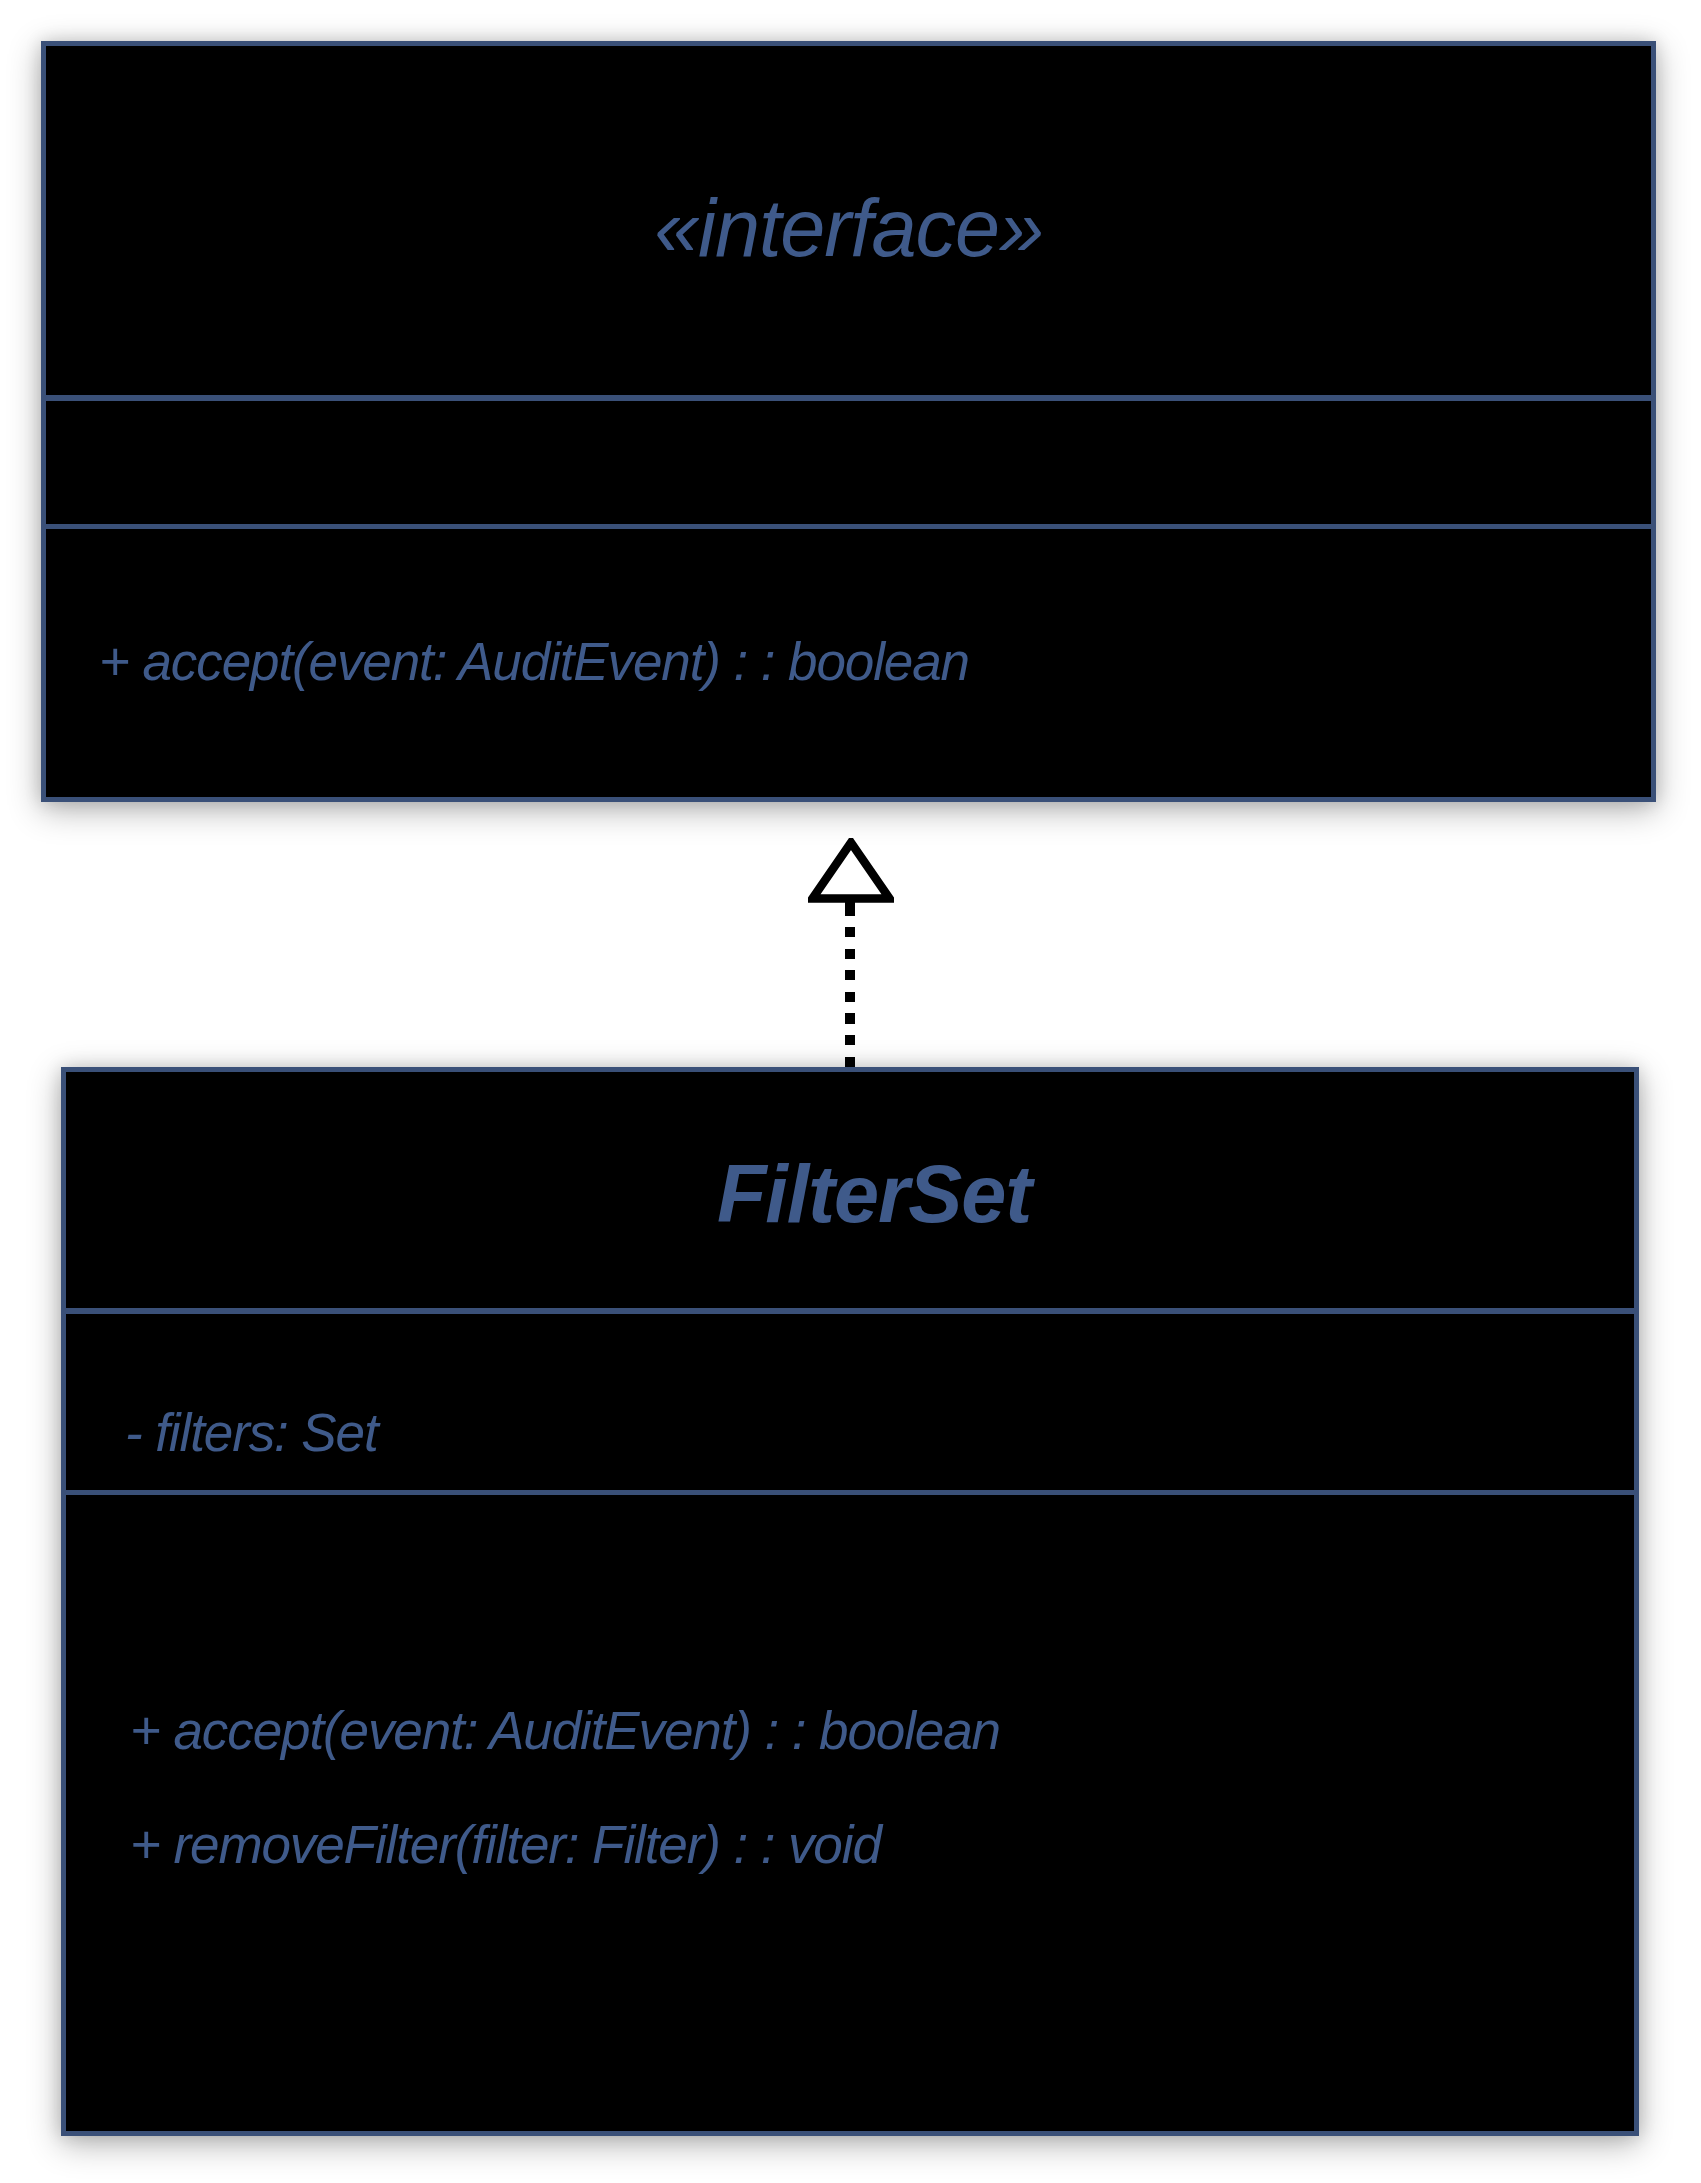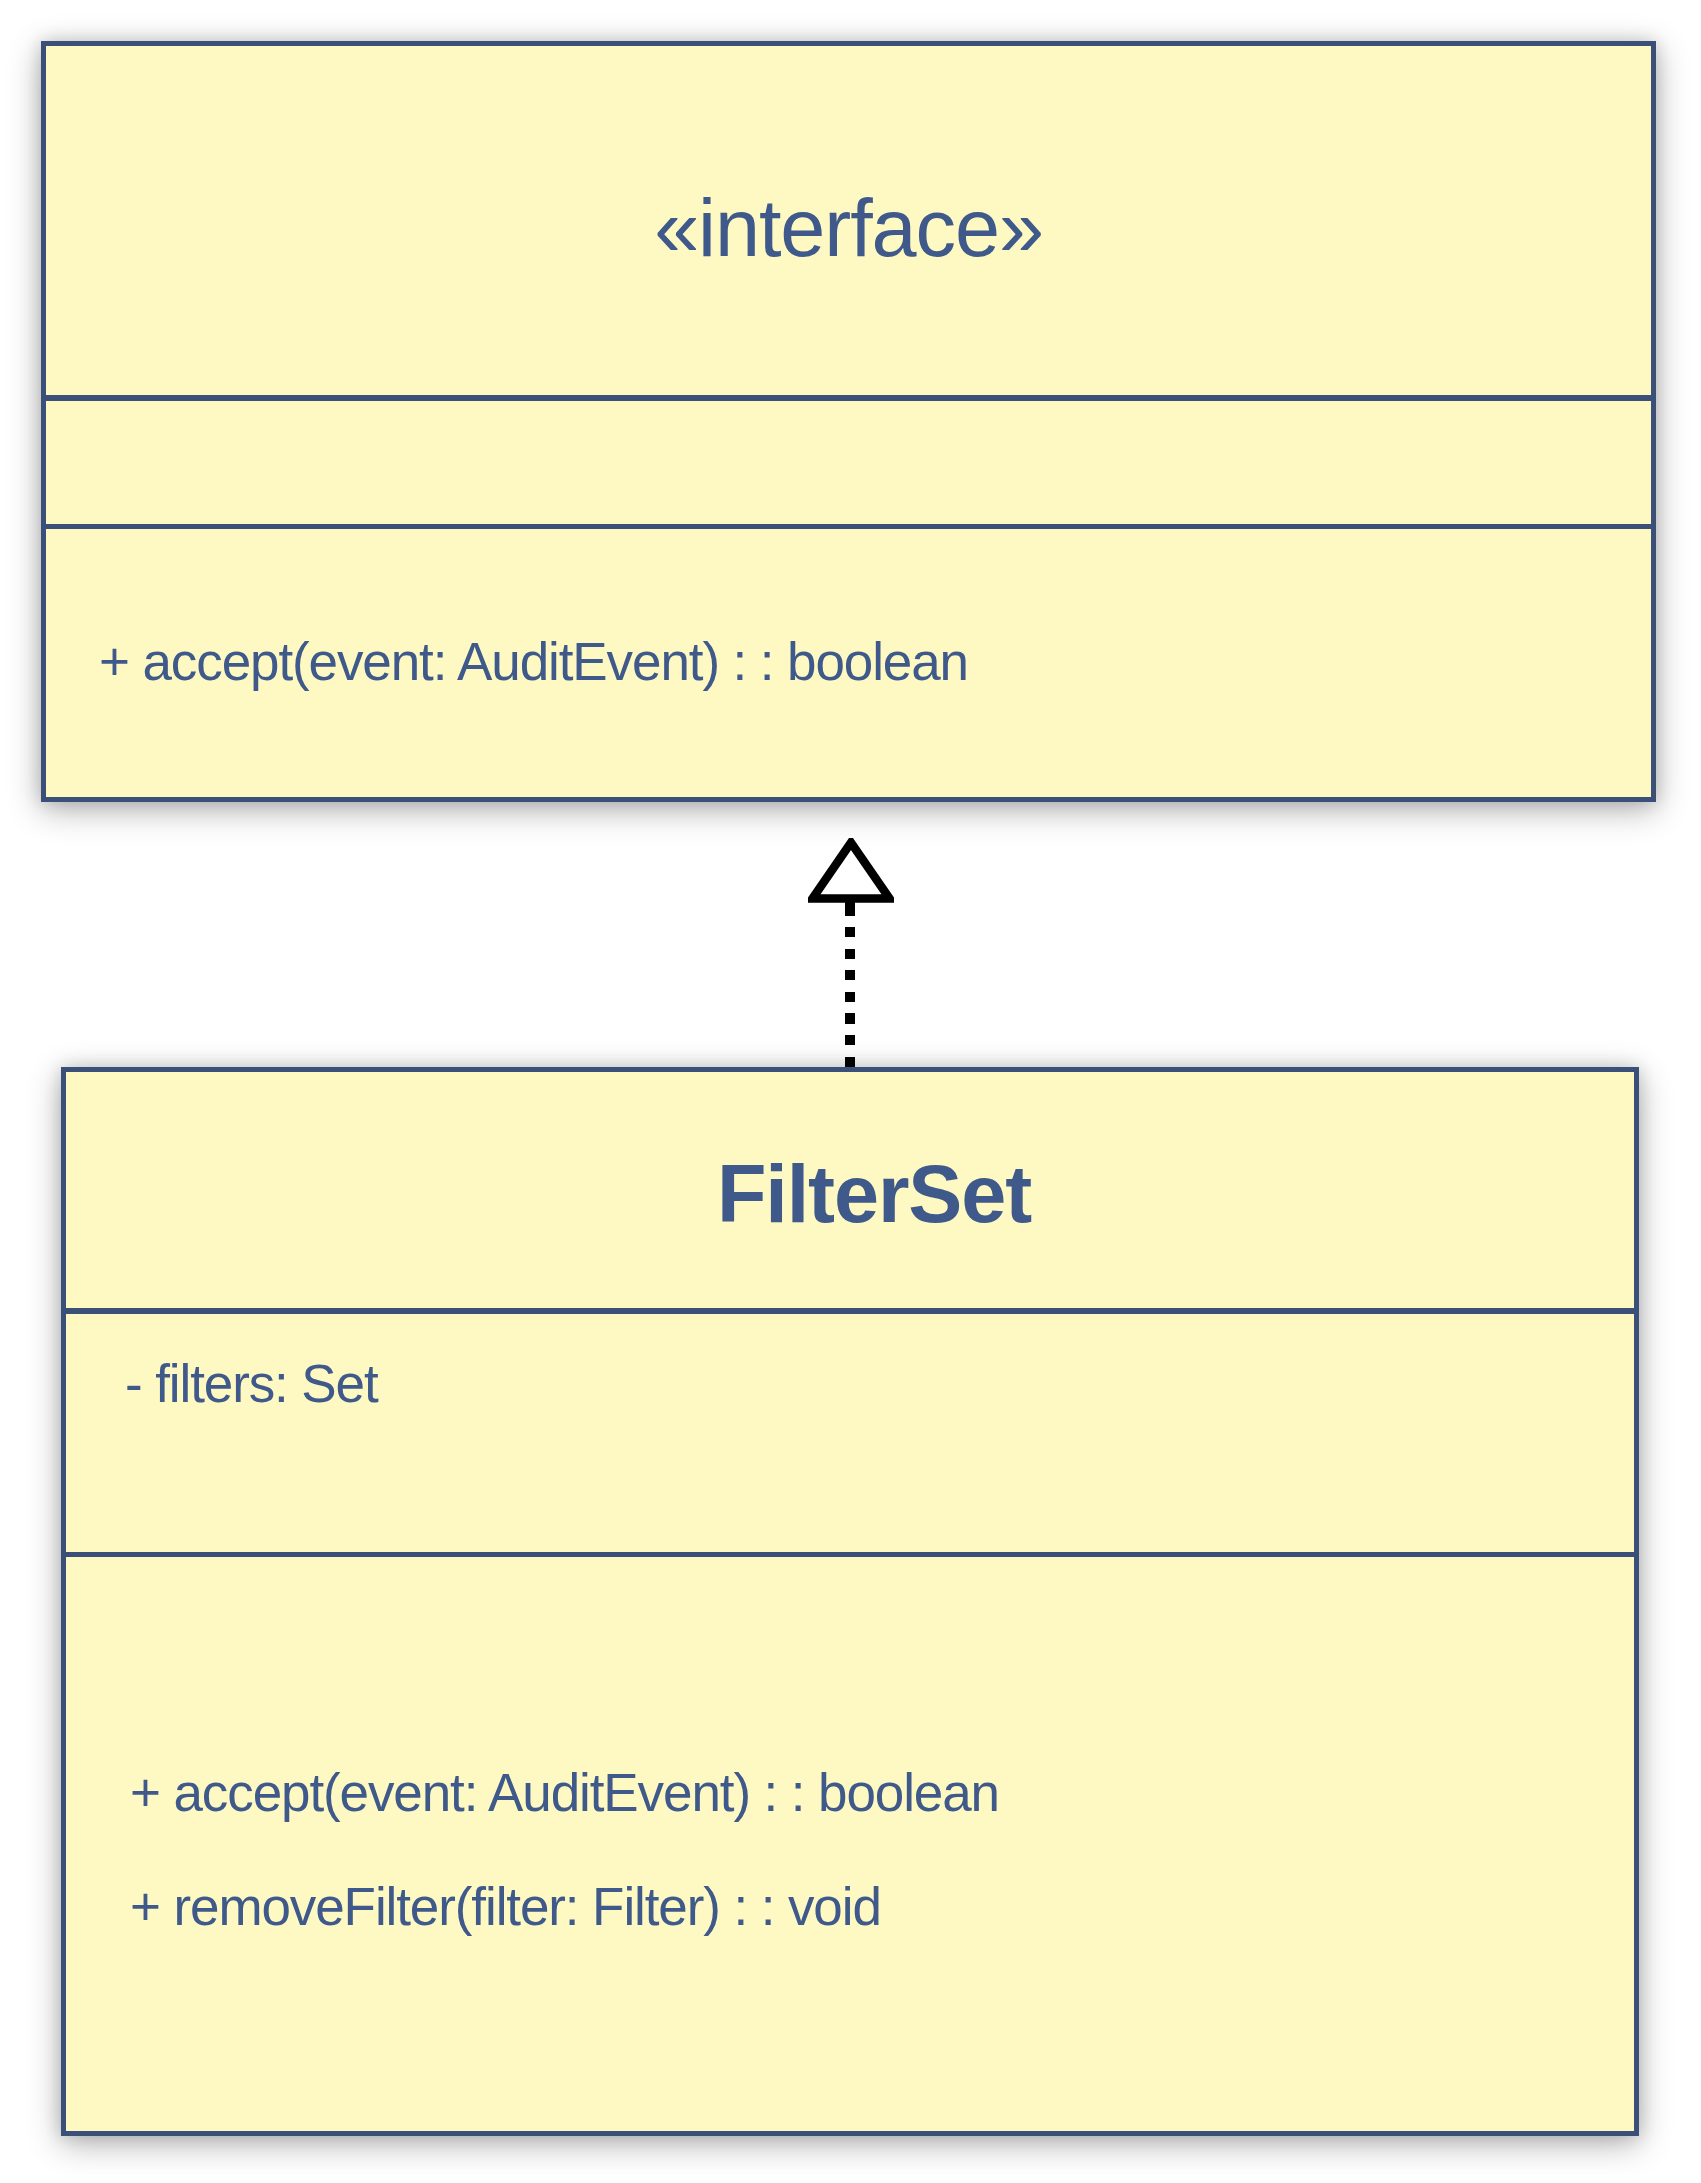--- a/index.html
+++ b/index.html
@@ -12,25 +12,26 @@
     font-family: "Liberation Sans", sans-serif;
   }
   .canvas {
     position: relative;
     width: 1701px;
     height: 2183px;
   }
   .uml-class {
     position: absolute;
     box-sizing: border-box;
-    background: #fef9c3;
+    background: #000000;
     border: 5.7px solid #3a5078;
     box-shadow: 0 8px 31px rgba(0,0,0,0.30), 0 0 16px rgba(0,0,0,0.14);
     color: #3f5a8a;
     letter-spacing: -1.1px;
+    font-style: italic;
   }
   #cls-filter {
     left: 41px;
     top: 41px;
     width: 1615px;
     height: 761px;
   }
   #cls-filterset {
     left: 61px;
     top: 1067px;
@@ -76,24 +77,24 @@
     height: 123px;
   }
   #cls-filter .methods {
     height: 266px;
     display: flex;
     flex-direction: column;
     justify-content: center;
     padding-left: 53px;
   }
   #cls-filterset .attrs {
-    height: 238px;
+    height: 176px;
     display: flex;
     flex-direction: column;
-    justify-content: flex-start;
+    justify-content: flex-end;
     padding-left: 59px;
     padding-top: 13.6px;
   }
   #cls-filterset .methods {
     height: 573px;
     display: flex;
     flex-direction: column;
     justify-content: center;
     padding-left: 64px;
     padding-top: 11.4px;

